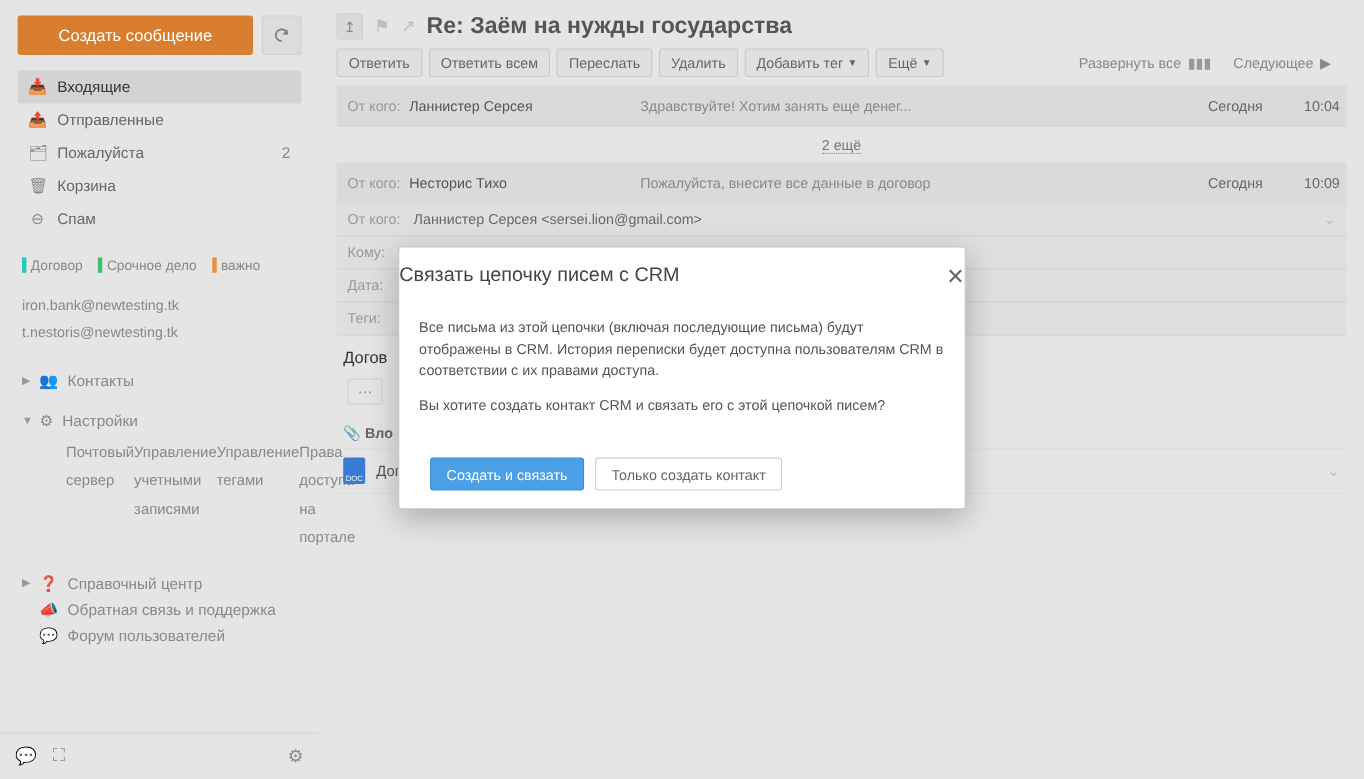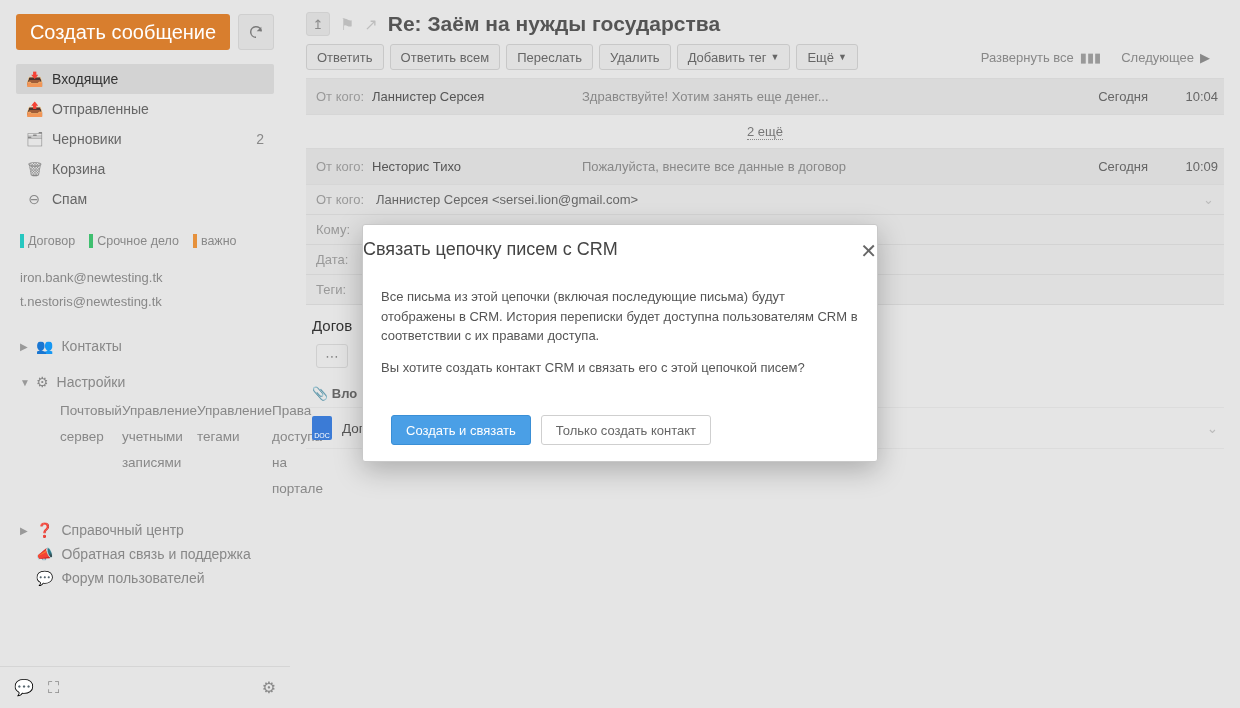--- a/index.html
+++ b/index.html
@@ -1,20 +1,20 @@
 <!DOCTYPE html>
 <html><head>
 <meta charset="utf-8">
 <style>
 *{box-sizing:border-box;margin:0;padding:0;font-family:Arial,Helvetica,sans-serif}
 body{background:#e5e5e5;width:1240px;height:708px;overflow:hidden;position:relative;color:#333}
 .layout{display:flex;height:100%}
 .sidebar{width:290px;background:#e5e5e5;padding:14px 16px;display:flex;flex-direction:column;position:relative}
 .compose-row{display:flex;gap:8px;margin-bottom:14px}
-.compose-btn{flex:1;background:#d87e2e;color:#fff;border:none;height:36px;border-radius:3px;font-size:20px;cursor:pointer}
+.compose-btn{flex:1;background:#d87e2e;color:#fff;border:none;height:36px;border-radius:3px;font-size:15px;cursor:pointer}
 .refresh-btn{width:36px;height:36px;background:#dcdcdc;border:1px solid #cfcfcf;border-radius:3px;color:#7a7a7a;display:flex;align-items:center;justify-content:center;cursor:pointer}
 .folders{display:flex;flex-direction:column;margin-bottom:14px}
 .folder{display:flex;align-items:center;gap:10px;height:30px;padding:0 10px;color:#666;font-size:14px;cursor:pointer;border-radius:2px}
 .folder.active{background:#d3d3d3;color:#333}
 .folder .cnt{margin-left:auto;color:#888}
 .folder .icon{width:16px;color:#888;text-align:center}
 .tags{display:flex;flex-wrap:wrap;gap:8px 14px;padding:6px 4px 12px}
 .tag{display:flex;align-items:center;gap:4px;font-size:12.5px;color:#888}
 .swatch{width:4px;height:14px;display:inline-block}
 .accounts{padding:6px 4px 14px;color:#888;font-size:13px;line-height:24px}
@@ -94,21 +94,21 @@
       <div class="folder active">
         <span class="icon">📥</span>
         <span>Входящие</span>
       </div>
       <div class="folder">
         <span class="icon">📤</span>
         <span>Отправленные</span>
       </div>
       <div class="folder">
         <span class="icon">🗂</span>
-        <span>Черновики</span>
+        <span>Пожалуйста</span>
         <span class="cnt">2</span>
       </div>
       <div class="folder">
         <span class="icon">🗑</span>
         <span>Корзина</span>
       </div>
       <div class="folder">
         <span class="icon">⊖</span>
         <span>Спам</span>
       </div>

